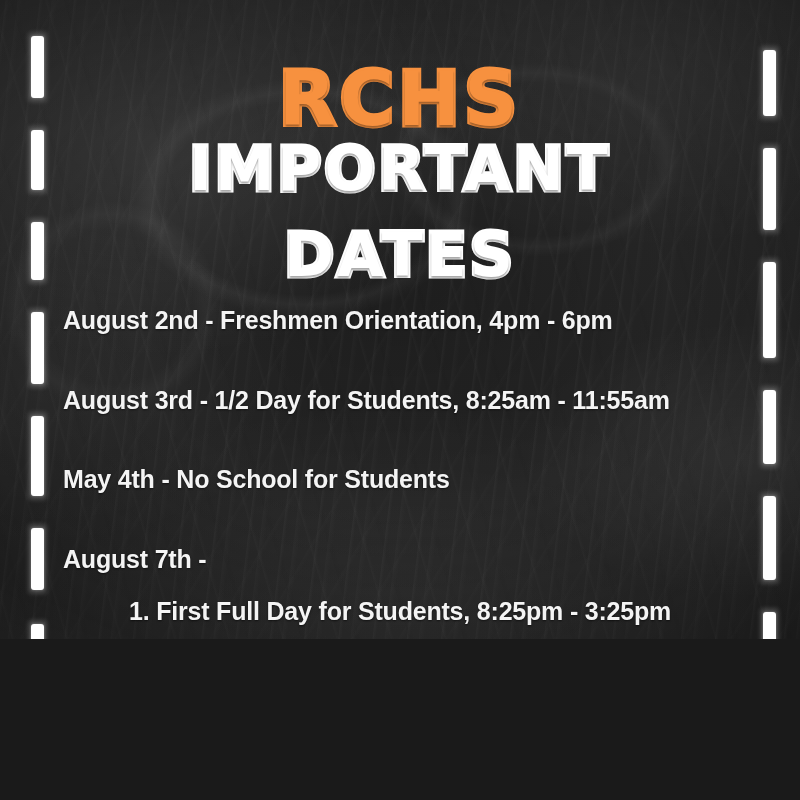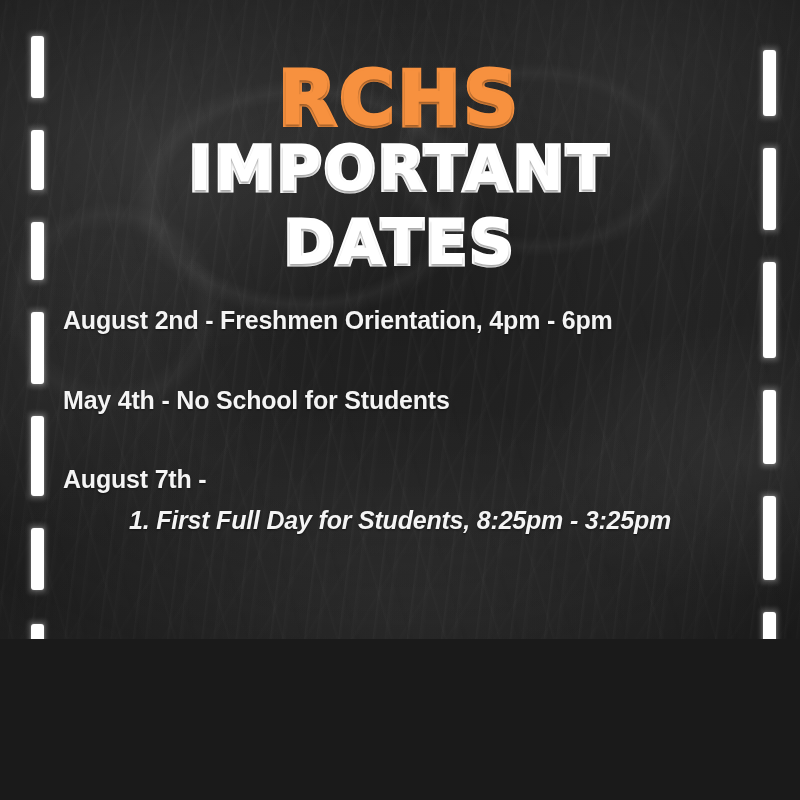--- a/index.html
+++ b/index.html
@@ -180,21 +180,21 @@
     color: #ffffff;
     font-size: 60px;
     letter-spacing: 3px;
     margin-top: 3px;
   }
 
   .title-sub2 {
     color: #ffffff;
     font-size: 60px;
     letter-spacing: 3px;
-    margin-top: 14px;
+    margin-top: 26px;
   }
 
   
   .dates {
     position: absolute;
     left: 63px;
     top: 306px;
     width: 690px;
   }
 
@@ -203,27 +203,26 @@
     font-family: "Liberation Sans", sans-serif;
     font-weight: bold;
     font-size: 25px;
     line-height: 1.18;
     letter-spacing: -0.2px;
     margin: 0 0 50px 0;
     text-shadow: 0 1px 2px rgba(0,0,0,0.55);
     white-space: nowrap;
   }
 
-  .date-line.last { margin-bottom: 8px; }
+  .date-line.last { margin-bottom: 20px; }
 
   .sub-list {
     list-style: none;
     margin: 2px 0 0 0;
     padding: 0 0 0 66px;
-    font-style: italic;
   }
 
   .sub-item {
     color: #f4f4f4;
     font-family: "Liberation Sans", sans-serif;
     font-weight: bold;
     font-size: 25px;
     line-height: 1.42;
     letter-spacing: -0.2px;
     text-shadow: 0 1px 2px rgba(0,0,0,0.55);
@@ -262,20 +261,21 @@
     </div>
 
   <div class="headings">
     <div class="title-main">RCHS</div>
     <div class="title-sub1">IMPORTANT</div>
     <div class="title-sub2">DATES</div>
   </div>
 
   <div class="dates">
     <p class="date-line">August 2nd - Freshmen Orientation, 4pm - 6pm</p>
+    <p class="date-line">August 3rd - 1/2 Day for Students, 8:25am - 11:55am</p>
     <p class="date-line">May 4th - No School for Students</p>
     <p class="date-line last">August 7th -</p>
 
     <ul class="sub-list">
       <li class="sub-item">1. First Full Day for Students, 8:25pm - 3:25pm</li>
     </ul>
   </div>
 
 </div>
 

